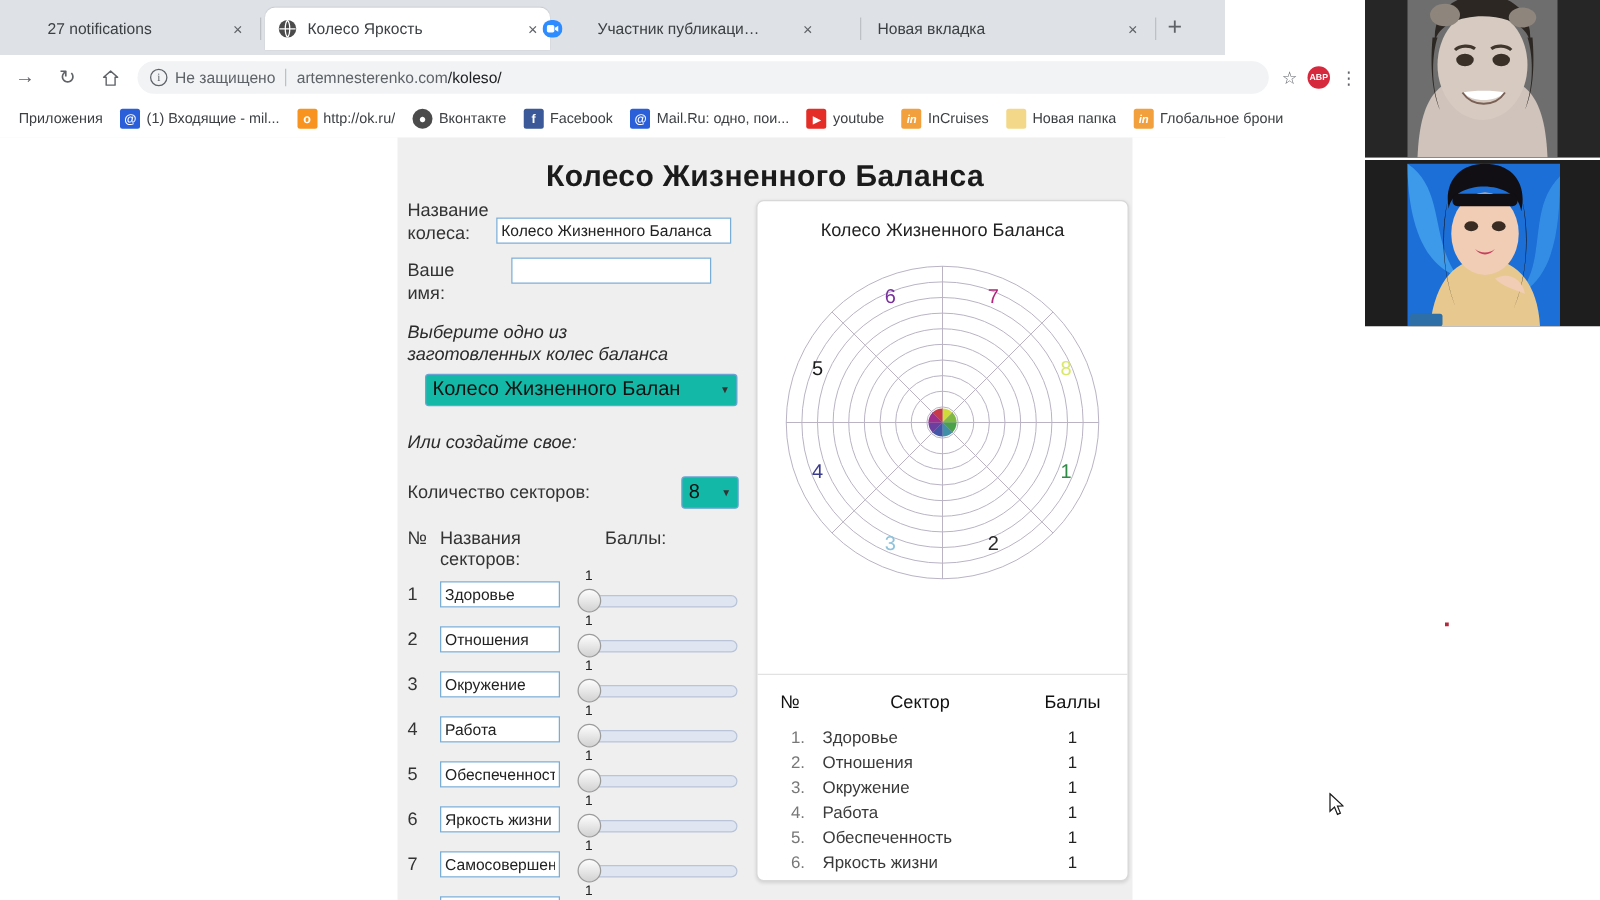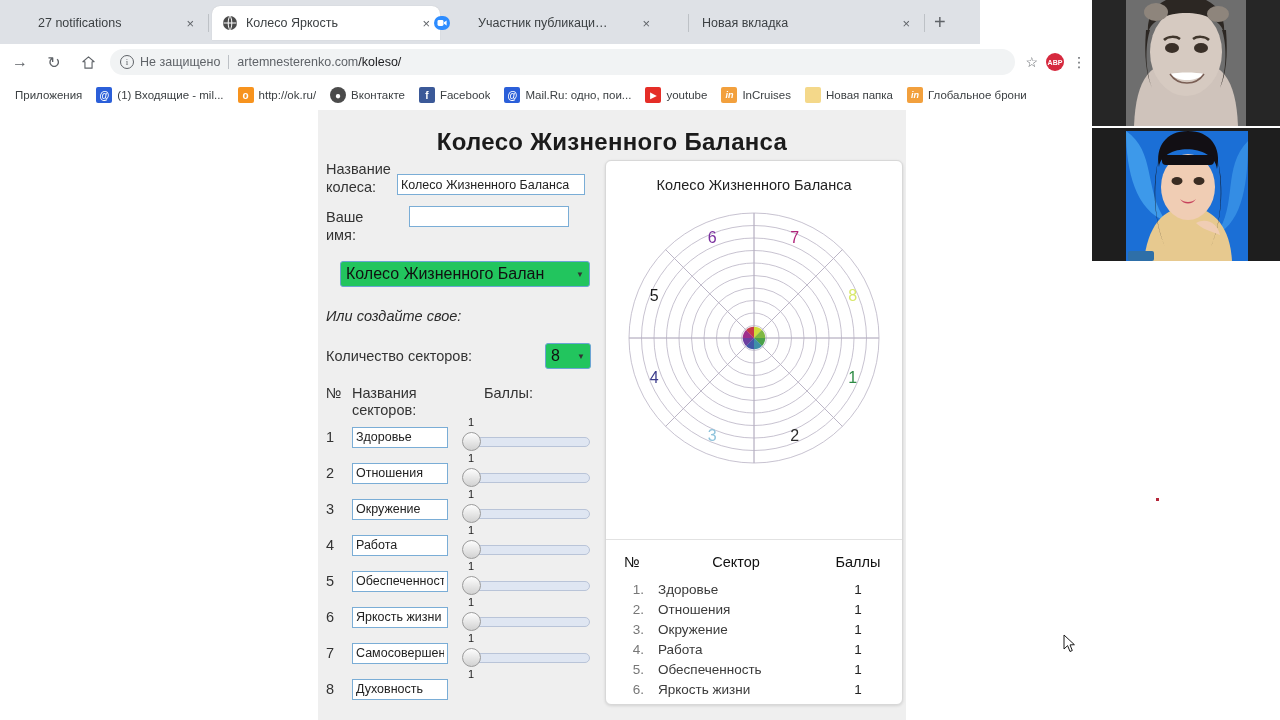--- a/index.html
+++ b/index.html
@@ -64,21 +64,21 @@
   .frow { display: flex; align-items: flex-start; margin-bottom: 10px; }
   .flabel { line-height: 1.25; }
   .txtin { border: 1px solid #7aadd6; background: #fff; height: 21px; font-size: 12.5px;
            padding: 0 3px; color: #222; font-family: "Liberation Sans", sans-serif; outline: none; }
   .name-label { width: 68px; }
   .name-input { width: 188px; margin-left: 3px; margin-top: 14px; }
   .yourname-label { width: 68px; padding-top: 2px; }
   .yourname-input { width: 160px; margin-left: 15px; }
   .ital { font-style: italic; color: #2b2b2b; line-height: 1.25; margin-top: 12px; }
   .sel {
-    border: 1px solid #6ba4d4; border-radius: 3px; background: #22c55e; height: 26px;
+    border: 1px solid #6ba4d4; border-radius: 3px; background: #14b8a6; height: 26px;
     font-size: 16px; padding: 0 18px 0 5px; color: #111; display: inline-flex; align-items: center;
     position: relative; overflow: hidden; white-space: nowrap;
   }
   .sel .arrow { position: absolute; right: 5px; top: 50%; transform: translateY(-50%); font-size: 8px; color: #333; }
   .preset-sel { width: 250px; margin: 6px 0 0 14px; }
   .preset-sel .selval { display: block; width: 218px; overflow: hidden; }
   .own { font-style: italic; margin-top: 20px; }
   .cnt-row { display: flex; align-items: center; margin-top: 18px; }
   .cnt-label { flex: 1 1 auto; }
   .cnt-sel { width: 46px; margin-right: 13px; }
@@ -244,20 +244,21 @@
         <div class="frow">
           <div class="flabel name-label">Название колеса:</div>
           <input class="txtin name-input" type="text" value="Колесо Жизненного Баланса" style="">
         </div>
 
         <div class="frow">
           <div class="flabel yourname-label">Ваше имя:</div>
           <input class="txtin yourname-input" type="text" placeholder="" style="">
         </div>
 
+        <div class="ital" style="width:215px">Выберите одно из заготовленных колес баланса</div>
 
         <div class="sel preset-sel">
           <span class="selval">Колесо Жизненного Балан</span>
           <span class="arrow">▼</span>
         </div>
 
         <div class="ital own">Или создайте свое:</div>
 
         <div class="cnt-row">
           <div class="cnt-label">Количество секторов:</div>

